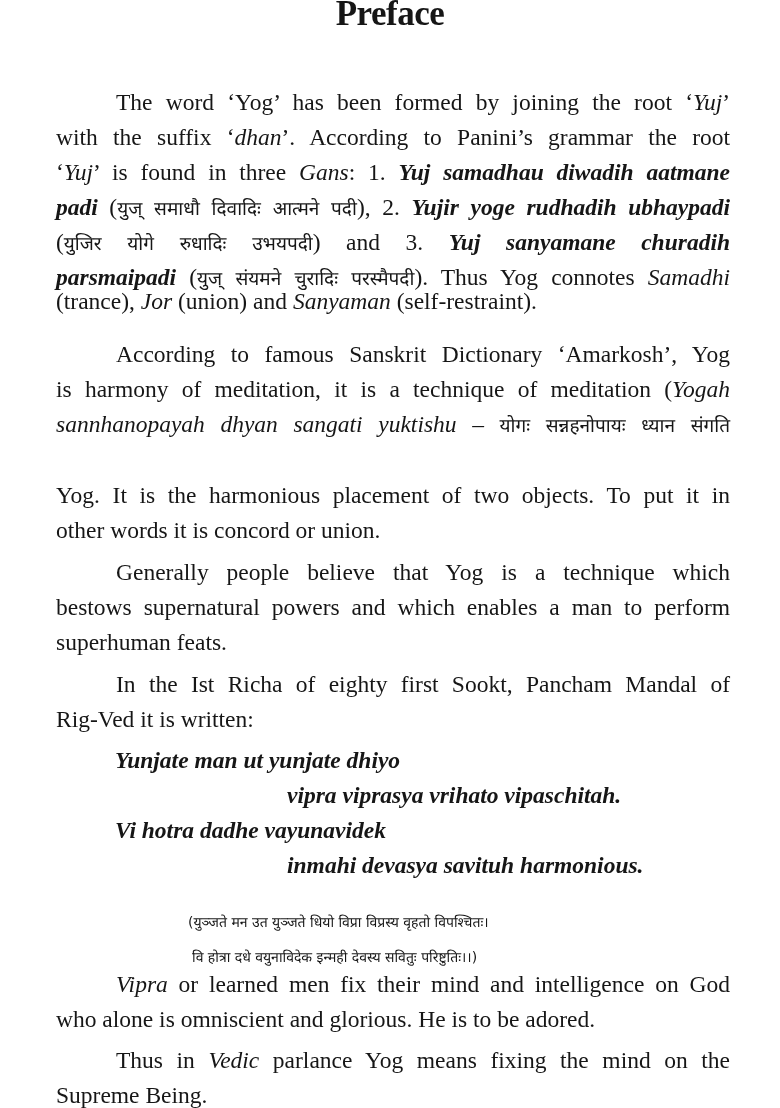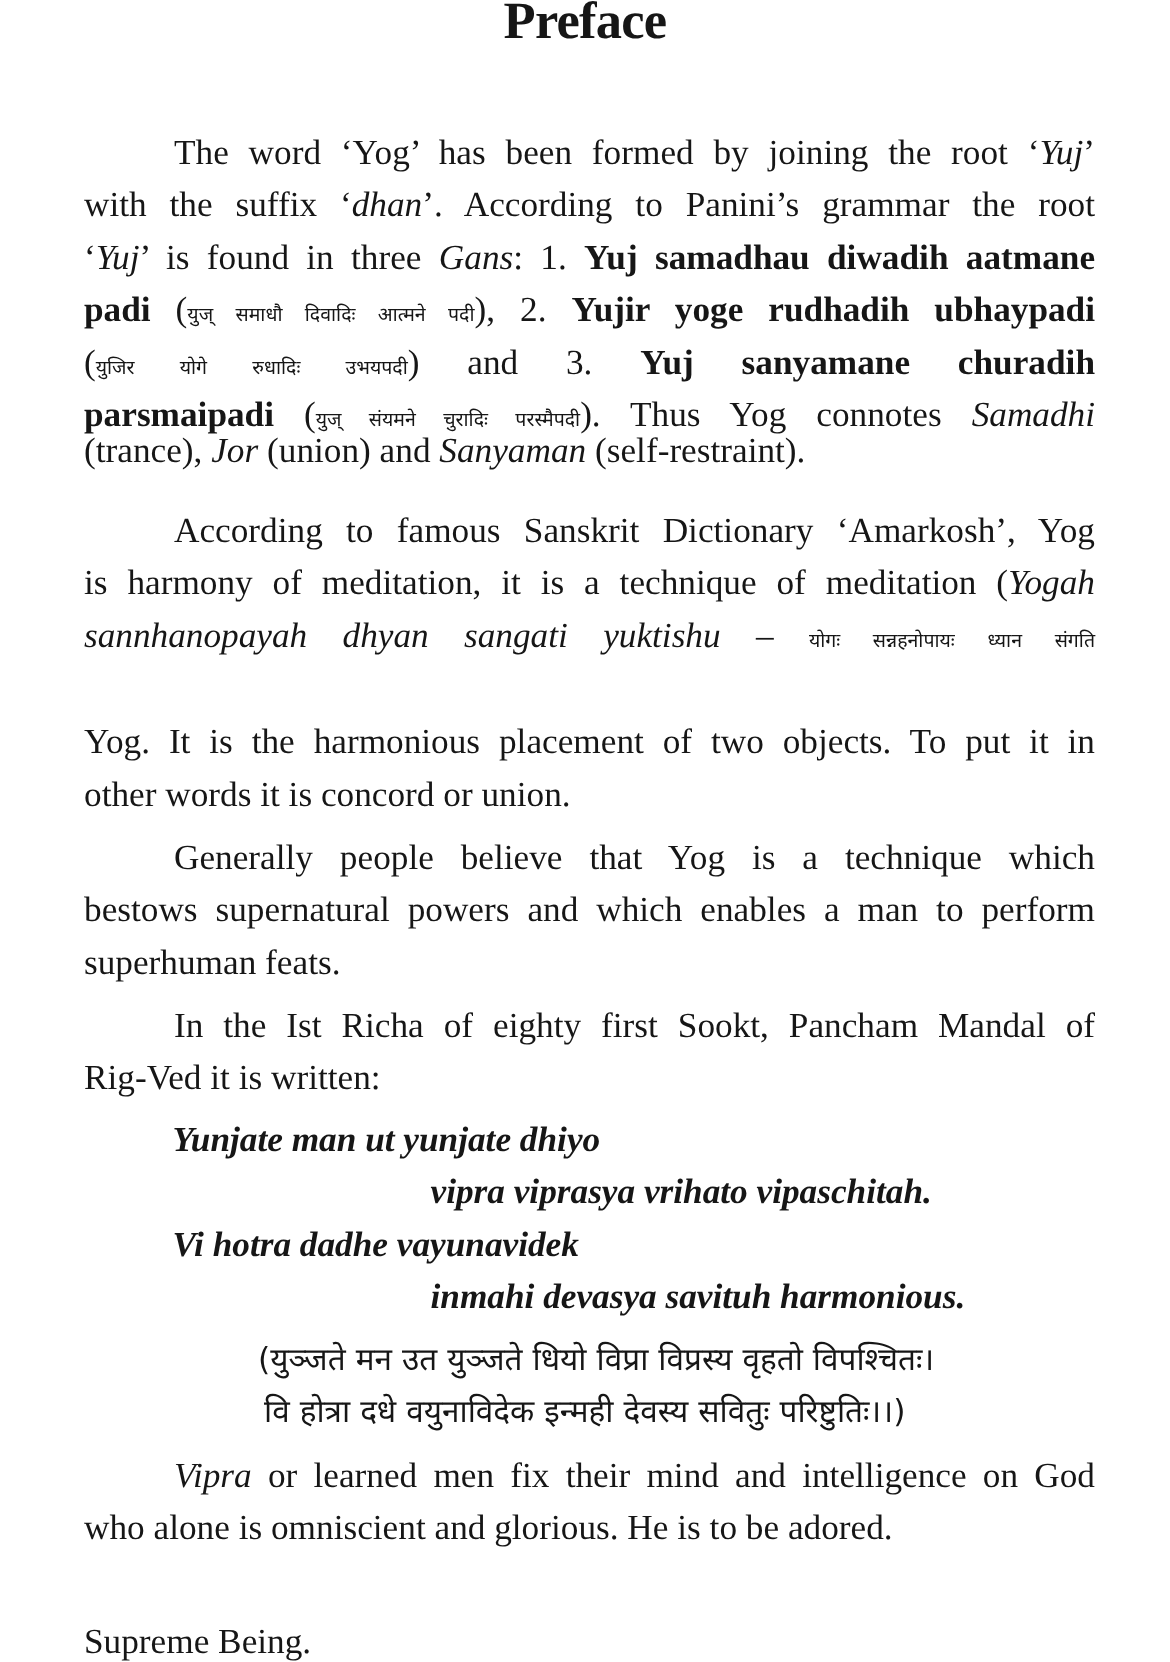--- a/index.html
+++ b/index.html
@@ -19,26 +19,26 @@
     font-size: 23.5px; line-height: 34px; white-space: nowrap;
     text-align: justify; text-align-last: justify;
   }
   .line.last { text-align-last: left; }
   .line.indent { left: 116px; width: 614px; }
   .verse {
     position: absolute; margin: 0; font-size: 23.5px; line-height: 34px;
     white-space: nowrap; font-style: italic; font-weight: bold;
   }
   .deva {
-    position: absolute; margin: 0; font-size: 21px; line-height: 34px;
+    position: absolute; margin: 16px; font-size: 14px; line-height: 34px;
     white-space: nowrap; font-family: "DejaVu Sans", sans-serif;
   }
   i { font-style: italic; }
-  b.bi { font-weight: bold; margin-top: 44px; }
-  .dv { font-family: "DejaVu Sans", sans-serif; font-size: 13px; }
+  b.bi { font-style: italic; font-weight: bold; margin-top: 44px; }
+  .dv { font-family: "DejaVu Sans", sans-serif; font-size: 19px; }
 </style>
 </head>
 <body>
 
 <div class="page">
 
   <h1 class="title">Preface</h1>
 
   <p class="line indent" style="top:85px"><span>The word ‘Yog’ has been formed by joining the root ‘</span><i>Yuj</i><span>’</span></p>
 
@@ -76,15 +76,16 @@
   <p class="verse" style="top:778px; left:287px">vipra viprasya vrihato vipaschitah.</p>
   <p class="verse" style="top:813px; left:115px">Vi hotra dadhe vayunavidek</p>
   <p class="verse" style="top:848px; left:287px">inmahi devasya savituh harmonious.</p>
 
   <p class="deva" style="top:889px; left:172px">(युञ्जते मन उत युञ्जते धियो विप्रा विप्रस्य वृहतो विपश्चितः।</p>
   <p class="deva" style="top:924px; left:176px">वि होत्रा दधे वयुनाविदेक इन्मही देवस्य सवितुः परिष्टुतिः।।)</p>
 
   <p class="line indent" style="top:967px"><i>Vipra</i><span> or learned men fix their mind and intelligence on God</span></p>
   <p class="line last" style="top:1002px">who alone is omniscient and glorious. He is to be adored.</p>
 
+  <p class="line indent" style="top:1043px"><span>Thus in </span><i>Vedic</i><span> parlance Yog means fixing the mind on the</span></p>
   <p class="line last" style="top:1078px">Supreme Being.</p>
 
 </div>
 
 </body></html>

